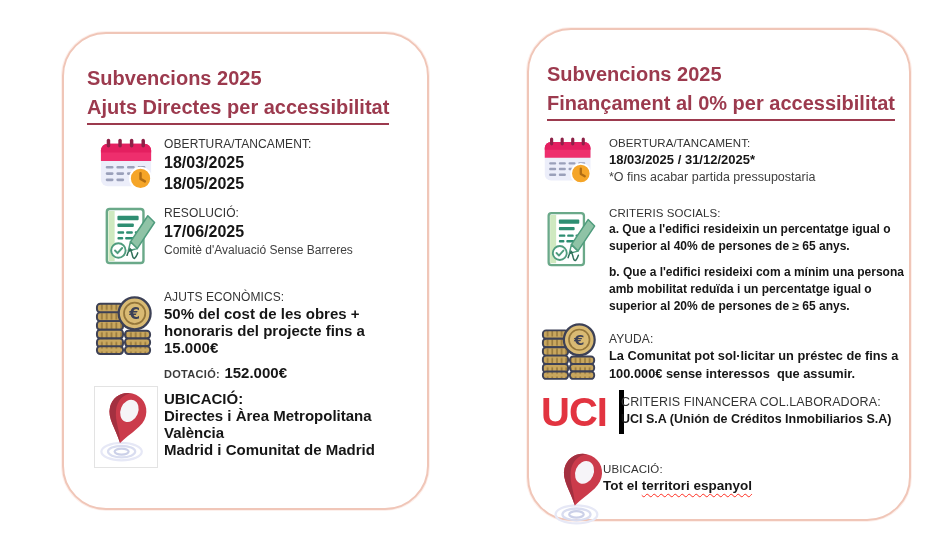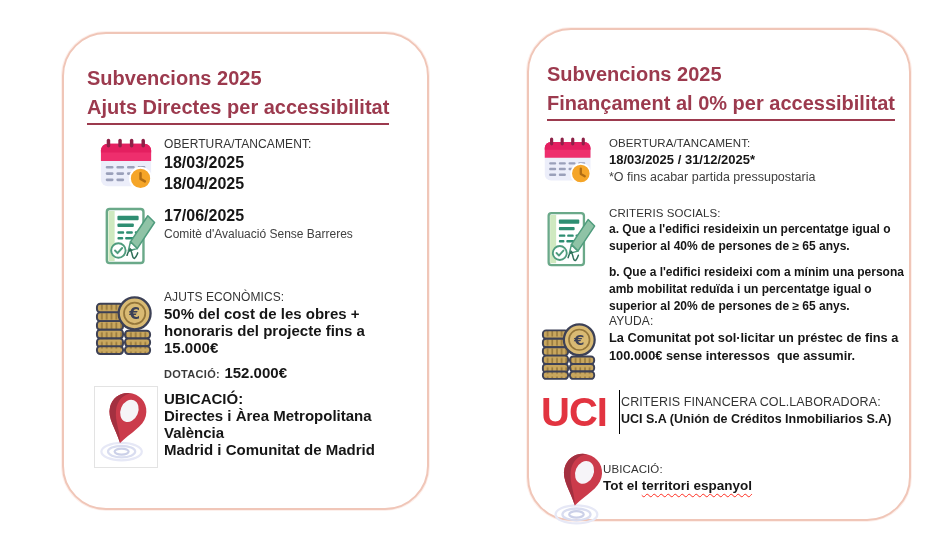--- a/index.html
+++ b/index.html
@@ -15,21 +15,21 @@
   .lbl-sm{font-size:11.5px;line-height:15px;font-weight:400;color:#333333;letter-spacing:.1px;}
   .bold-lg{font-size:16px;line-height:21px;font-weight:700;color:#161616;}
   .bold-md{font-size:15px;line-height:17px;font-weight:700;color:#161616;}
   .bold-sm{font-size:13px;line-height:18px;font-weight:700;color:#161616;}
   .bold-xs{font-size:12px;line-height:17px;font-weight:700;color:#161616;}
   .note{font-size:12px;line-height:16px;font-weight:400;color:#404040;}
   .dot-lbl{font-size:11px;font-weight:700;color:#3a3a3a;letter-spacing:.3px;}
   .prewrap{white-space:pre-wrap;}
   .pin-box{width:62px;height:80px;background:#fff;border:1px solid #e3e3e3;display:flex;align-items:center;justify-content:center;}
   .uci{font-size:40px;font-weight:700;color:#e23440;letter-spacing:-1px;line-height:44px;}
-  .uci-box{width:82px;text-align:center;border-right:1px solid #000000;padding-right:4px;}
+  .uci-box{width:82px;text-align:center;border-right:5px solid #000000;padding-right:4px;}
   .wavy{text-decoration:underline;text-decoration-style:wavy;text-decoration-color:#ff2d21;text-decoration-thickness:1px;text-underline-offset:3px;}
   .gap8{height:9px;}
 </style>
 </head>
 <body>
 
 <div class="canvas">
 
   <div class="card" id="card-left">
     <div class="abs" style="left:23px;top:30px;">
@@ -59,21 +59,21 @@
           <rect x="8" y="45" width="8" height="2.8" rx="1.2"></rect>
             <rect x="19" y="45" width="8" height="2.8" rx="1.2"></rect>
         </g>
         <circle cx="44" cy="45" r="11" fill="#f5a528" stroke="#ffffff" stroke-width="2"></circle>
         <path d="M44 39.5 V45.5 L48.5 48" fill="none" stroke="#b06d14" stroke-width="2.6" stroke-linecap="round" stroke-linejoin="round"></path>
       </svg>
     </div>
     <div class="abs" style="left:100px;top:102px;">
       <div class="lbl">OBERTURA/TANCAMENT:</div>
       <div class="bold-lg">18/03/2025</div>
-      <div class="bold-lg">18/04/2025</div>
+      <div class="bold-lg">18/05/2025</div>
     </div>
 
     <div class="abs" style="left:38px;top:172px;">
       <svg width="54" height="62" viewBox="0 0 56 64">
         <rect x="5" y="3" width="38" height="56" rx="3" fill="#ffffff" stroke="#6aa989" stroke-width="2.5"></rect>
         <rect x="6.6" y="5" width="6.5" height="52" fill="#cfe9c0"></rect>
         <rect x="16" y="10" width="22" height="4.5" rx="1" fill="#2e8e72"></rect>
         <rect x="16" y="18" width="17" height="3.5" rx="1" fill="#2e8e72"></rect>
         <g fill="#2e8e72">
           <rect x="16" y="26" width="7" height="2.6" rx="1"></rect>
@@ -84,20 +84,21 @@
         </g>
         <circle cx="17" cy="46" r="7.5" fill="#ffffff" stroke="#4f9c7d" stroke-width="2"></circle>
         <path d="M13.5 46 l2.6 2.8 4.8-5.4" stroke="#4f9c7d" stroke-width="2" fill="none" stroke-linecap="round" stroke-linejoin="round"></path>
         <path d="M26 51 c2-7 4-7 5.5 0 c1.2 5 3.2 4 5.5-2.5" stroke="#2e6e58" stroke-width="1.6" fill="none" stroke-linecap="round"></path>
         <path d="M47.5 10 l7 7 L36.5 44 l-7-7 Z" fill="#8fc3a6" stroke="#4f9c7d" stroke-width="1.6" stroke-linejoin="round"></path>
         <path d="M29.5 37 l7 7 -9.2 2.4 Z" fill="#ffffff" stroke="#4f9c7d" stroke-width="1.6" stroke-linejoin="round"></path>
         <path d="M28.8 42.8 l3.2 3.2 -4.7 1.2 Z" fill="#2e6e58"></path>
       </svg>
     </div>
     <div class="abs" style="left:100px;top:171px;">
+      <div class="lbl">RESOLUCIÓ:</div>
       <div class="bold-lg">17/06/2025</div>
       <div class="note">Comitè d'Avaluació Sense Barreres</div>
     </div>
 
     <div class="abs" style="left:31px;top:258px;">
       <svg width="58" height="64" viewBox="0 0 60 66">
         <defs>
           <pattern id="coinhatch" width="5" height="10" patternUnits="userSpaceOnUse">
             <rect width="5" height="10" fill="#c9a75e"></rect>
             <rect x="1.3" y="1.5" width="1.6" height="7" fill="#93753a"></rect>
@@ -227,21 +228,21 @@
           <rect x="2" y="56" width="27" height="8" rx="3.5" fill="url(#coinhatch)"></rect>
           <rect x="31" y="40" width="26" height="8" rx="3.5" fill="url(#coinhatch)"></rect>
           <rect x="31" y="48" width="26" height="8" rx="3.5" fill="url(#coinhatch)"></rect>
           <rect x="31" y="56" width="26" height="8" rx="3.5" fill="url(#coinhatch)"></rect>
         </g>
         <circle cx="41" cy="22" r="16.5" fill="#d9ba73" stroke="#3d4156" stroke-width="2.4"></circle>
         <circle cx="41" cy="22" r="11" fill="none" stroke="#93753a" stroke-width="1.8"></circle>
         <text x="41" y="28" font-size="16" font-weight="bold" fill="#3d4156" text-anchor="middle" font-family="DejaVu Sans, sans-serif">€</text>
       </svg>
     </div>
-    <div class="abs" style="left:80px;top:284px;width:312px;">
+    <div class="abs" style="left:80px;top:302px;width:312px;">
       <div class="lbl-sm" style="font-size:12px;">AYUDA:</div>
       <div class="bold-sm prewrap" style="font-size:12.8px;">La Comunitat pot sol·licitar un préstec de fins a 100.000€ sense interessos  que assumir.</div>
     </div>
 
     <div class="abs uci-box" style="left:4px;top:360px;">
       <span class="uci">UCI</span>
     </div>
     <div class="abs" style="left:92px;top:364px;width:286px;">
       <div class="lbl-sm" style="font-size:12.5px;line-height:17px;">CRITERIS FINANCERA COL.LABORADORA:</div>
       <div class="bold-xs" style="font-size:12.5px;">UCI S.A (Unión de Créditos Inmobiliarios S.A)</div>

